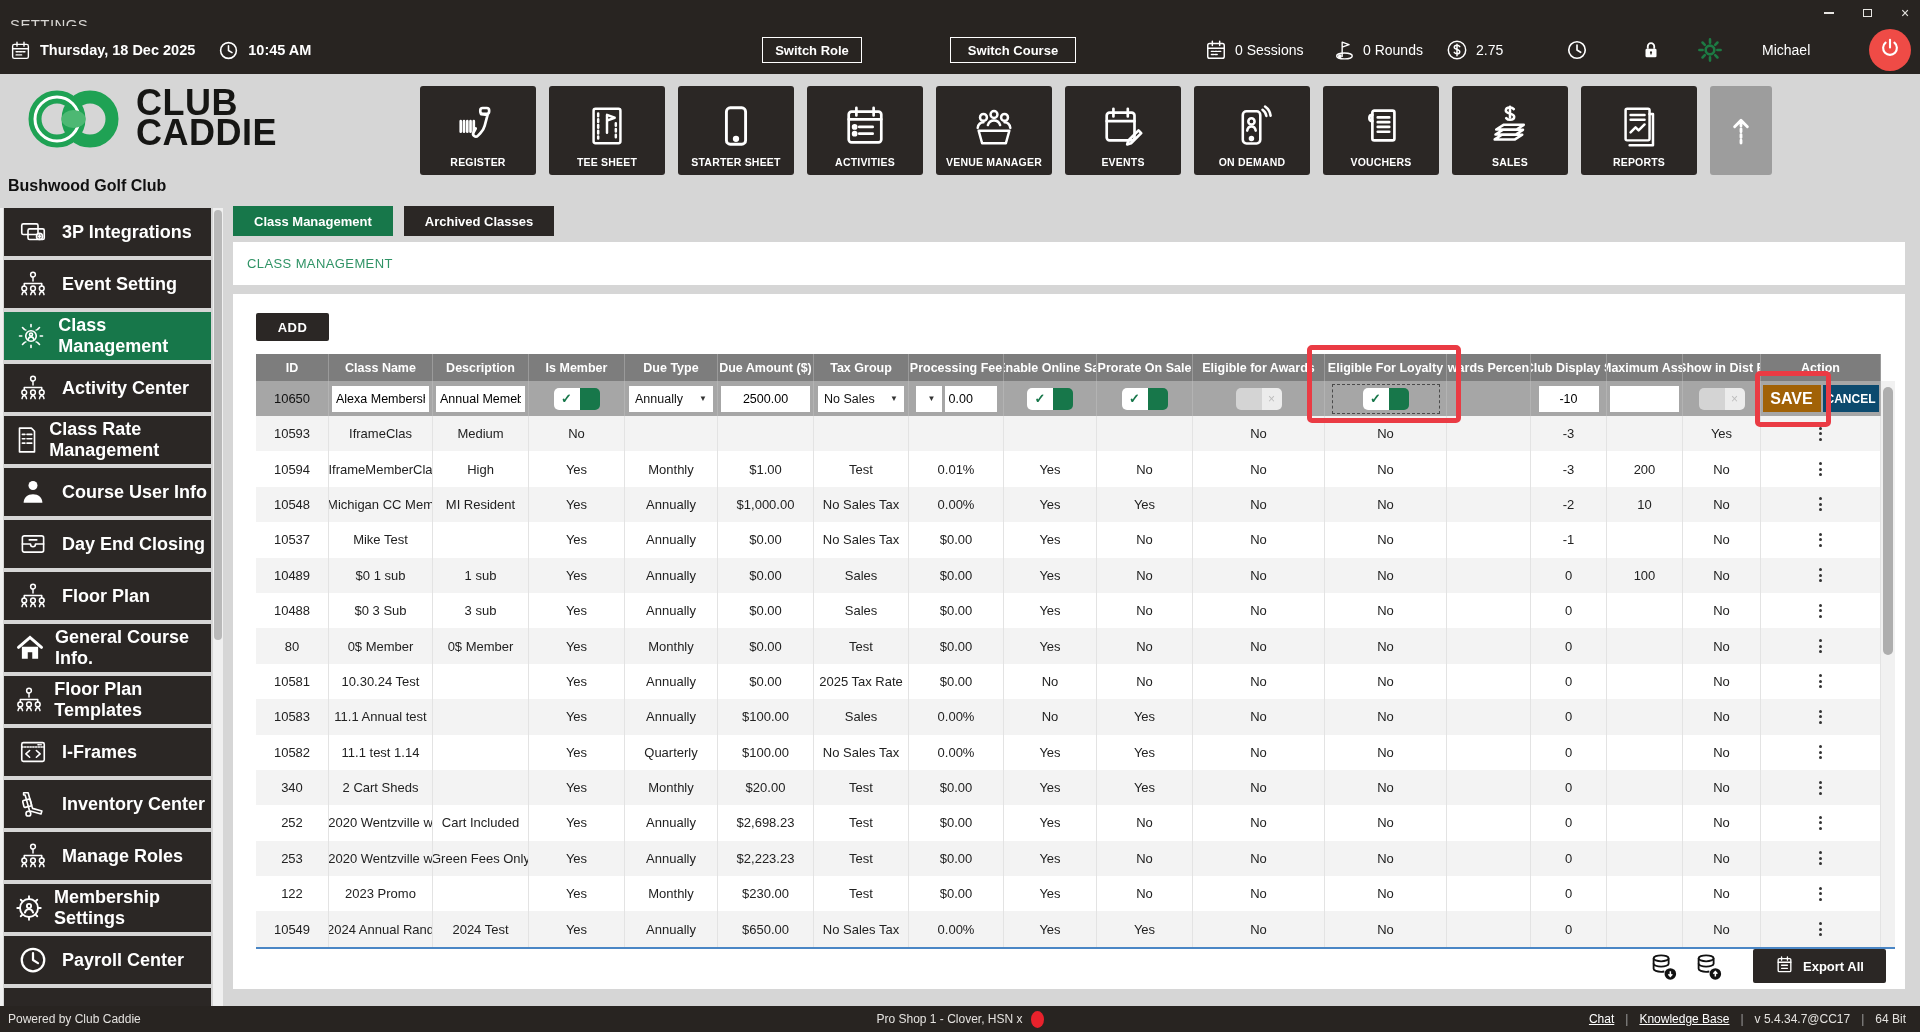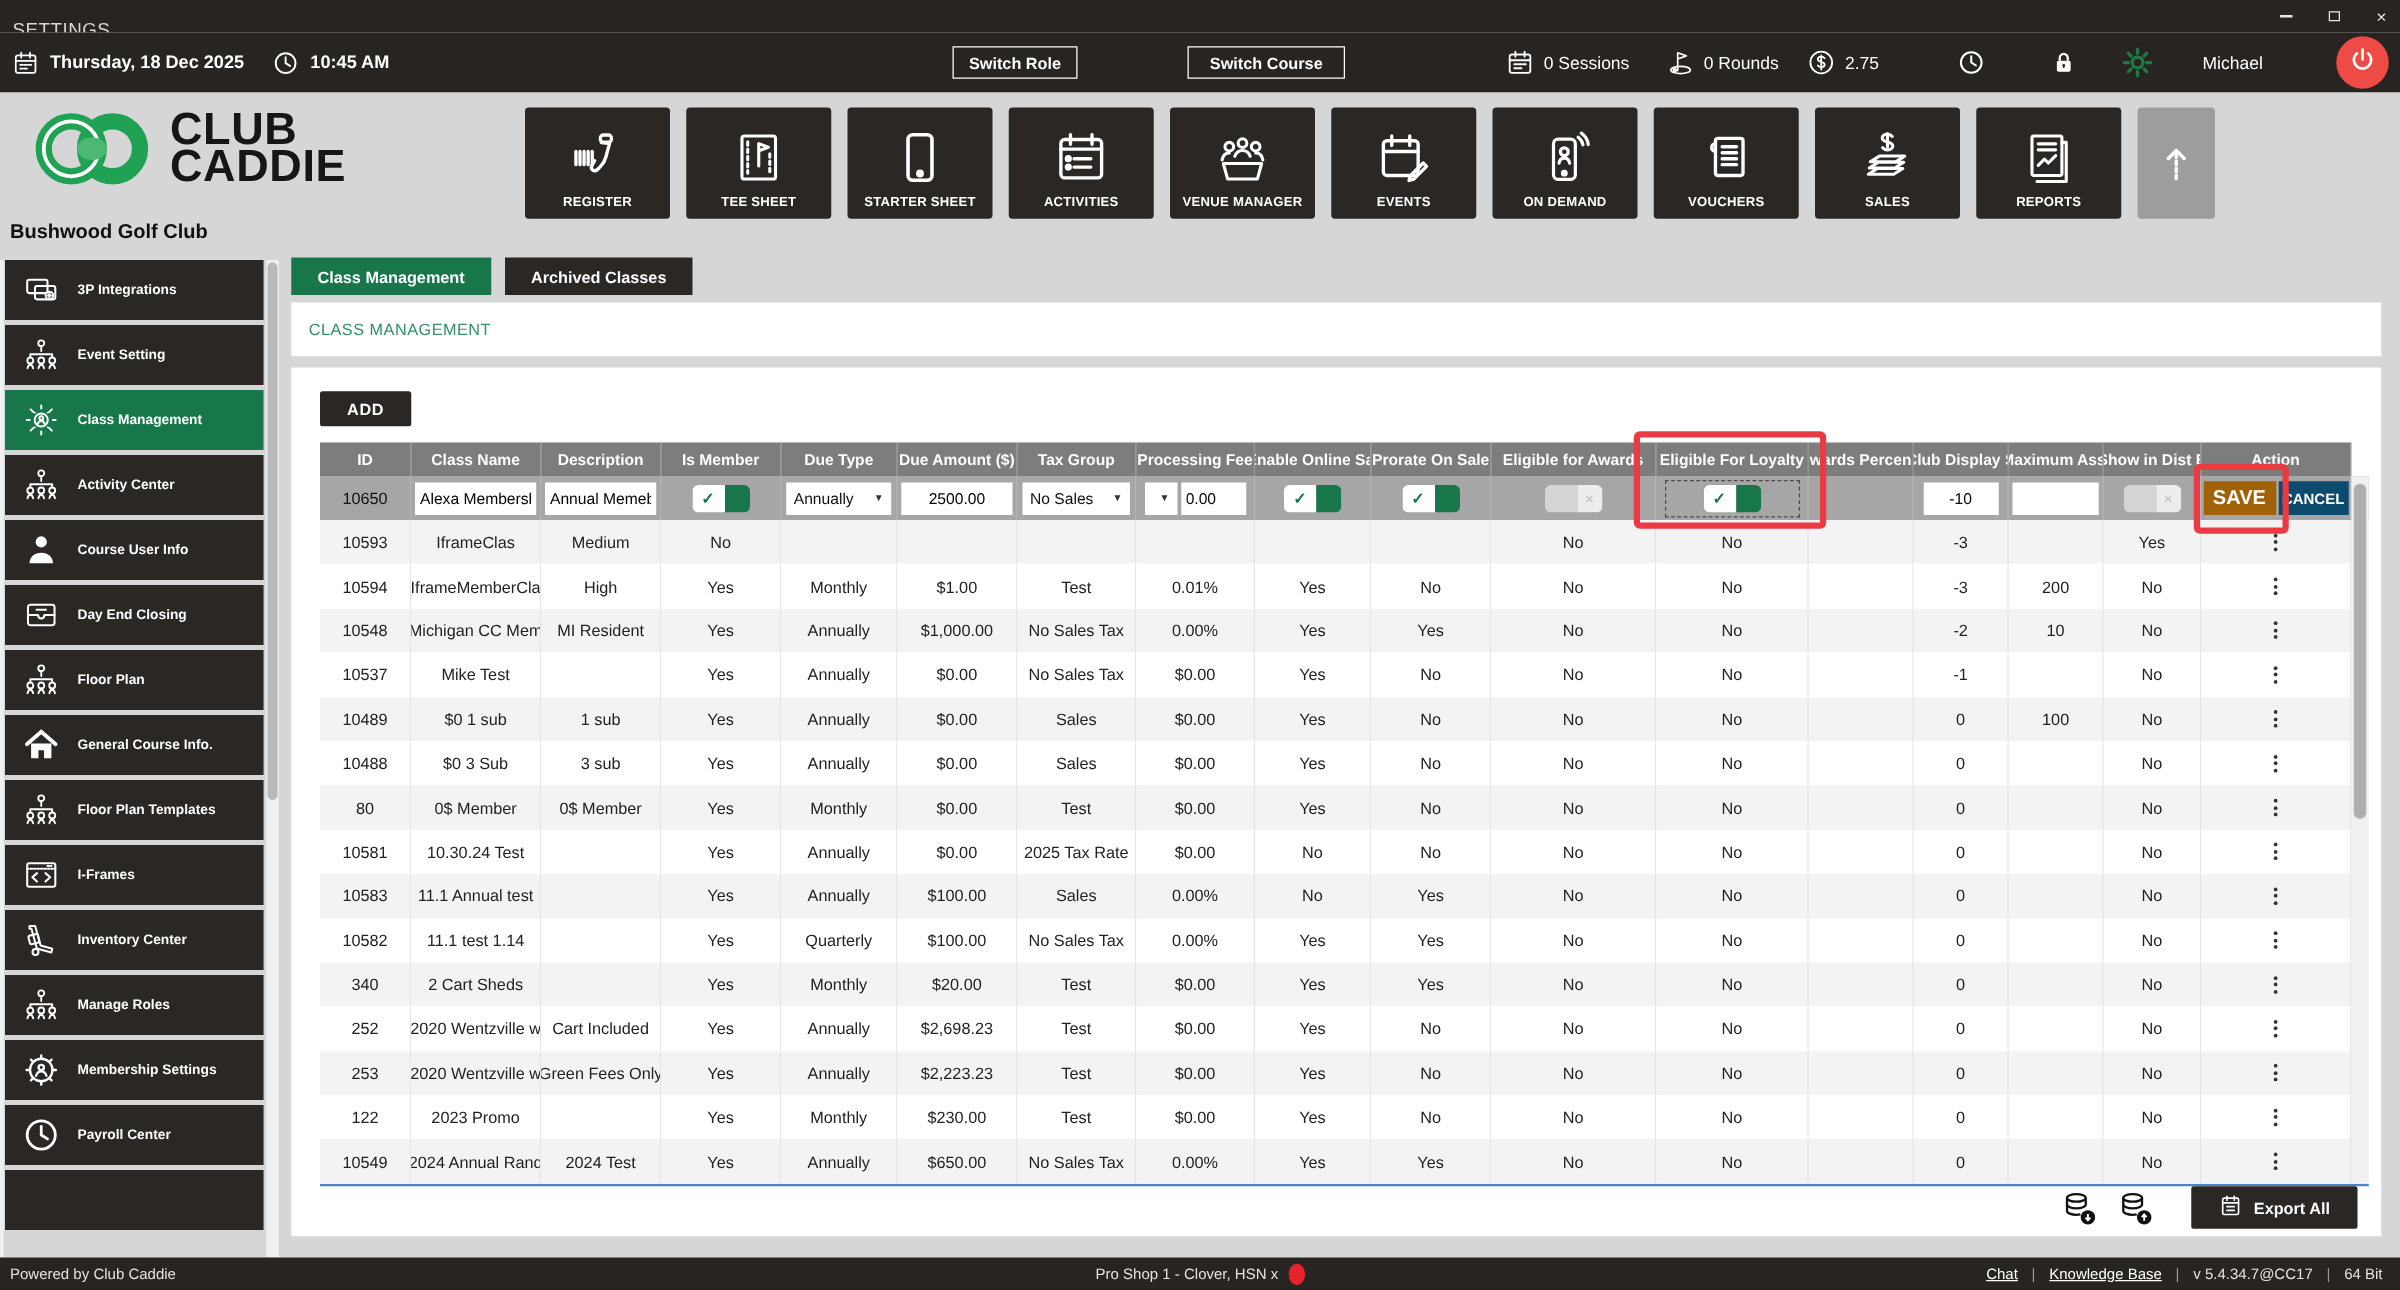--- a/index.html
+++ b/index.html
@@ -35,21 +35,21 @@
   .nav { position:absolute; left:420px; top:12px; display:flex; gap:13px; }
   .nav-tile { width:116px; height:89px; background:#2b2725; border-radius:3px; color:#fff; display:flex; flex-direction:column; align-items:center; justify-content:flex-end; padding-bottom:7px; }
   .nav-tile .nicon { height:54px; width:46px; display:flex; align-items:center; justify-content:center; margin-bottom:3px; }
   .nav-tile .nlabel { font-size:10.5px; font-weight:bold; letter-spacing:0.2px; white-space:nowrap; }
   .nav-up { width:62px; height:89px; background:#9d9d9d; border-radius:3px; color:#fff; display:flex; align-items:center; justify-content:center; margin-left:0px; }
   .nav-up svg { width:34px; height:44px; }
 
   
   .side-track-left { position:absolute; left:0; top:208px; bottom:26px; width:3px; background:#f0f0f0; }
   .sidebar { position:absolute; left:4px; top:208px; width:207px; bottom:26px; overflow:hidden; display:flex; flex-direction:column; gap:4px; }
-  .side-item { flex:0 0 48px; background:#2b2725; color:#fff; display:flex; align-items:center; font-size:11px; font-weight:bold; }
+  .side-item { flex:0 0 48px; background:#2b2725; color:#fff; display:flex; align-items:center; font-size:18px; font-weight:bold; }
   .side-item.active { background:#17774a; }
   .side-item .sicon { width:58px; display:flex; align-items:center; justify-content:center; }
   .side-item .sicon svg { width:30px; height:30px; }
   .side-scroll { position:absolute; left:213px; top:208px; bottom:26px; width:10px; background:#f0f0f0; }
   .side-thumb { position:absolute; left:1px; top:2px; width:8px; height:430px; background:#b9b9b9; border-radius:4px; }
 
   
   .tabs { position:absolute; left:233px; top:206px; display:flex; gap:11px; }
   .tab { height:30px; padding:0 21px; display:flex; align-items:center; font-size:13px; font-weight:bold; color:#fff; }
   .tab.active { background:#17774a; }
@@ -370,20 +370,30 @@
           <circle cx="5" cy="15.5" r="1.9"></circle>
           <circle cx="12" cy="15.5" r="1.9"></circle>
           <circle cx="19" cy="15.5" r="1.9"></circle>
           <path d="M3.2 20.5c.3-1.5 1-2.3 1.8-2.3s1.5.8 1.8 2.3M10.2 20.5c.3-1.5 1-2.3 1.8-2.3s1.5.8 1.8 2.3M17.2 20.5c.3-1.5 1-2.3 1.8-2.3s1.5.8 1.8 2.3"></path>
         </svg>
       </span>
       <span>Activity  Center</span>
     </div>
     <div class="side-item">
       <span class="sicon">
+        <svg viewBox="0 0 24 24" width="100%" height="100%" fill="none" stroke="currentColor" stroke-width="1.3" stroke-linecap="round" stroke-linejoin="round">
+          <path d="M6 2.5h9.5l2.5 2.5v16.5H6z"></path>
+          <path d="M8.3 7.5h2M8.3 11h2M8.3 14.5h2"></path>
+          <path d="M12 7.5h3.8M12 11h3.8M12 14.5h3.8"></path>
+        </svg>
+      </span>
+      <span>Class Rate Management</span>
+    </div>
+    <div class="side-item">
+      <span class="sicon">
         <svg viewBox="0 0 24 24" width="100%" height="100%" fill="currentColor">
           <circle cx="12" cy="6.8" r="3.6"></circle>
           <path d="M4.5 20.5c0-4.2 3.2-6.8 7.5-6.8s7.5 2.6 7.5 6.8z"></path>
         </svg>
       </span>
       <span>Course User Info</span>
     </div>
     <div class="side-item">
       <span class="sicon">
         <svg viewBox="0 0 24 24" width="100%" height="100%" fill="none" stroke="currentColor" stroke-width="1.3" stroke-linecap="round" stroke-linejoin="round">

